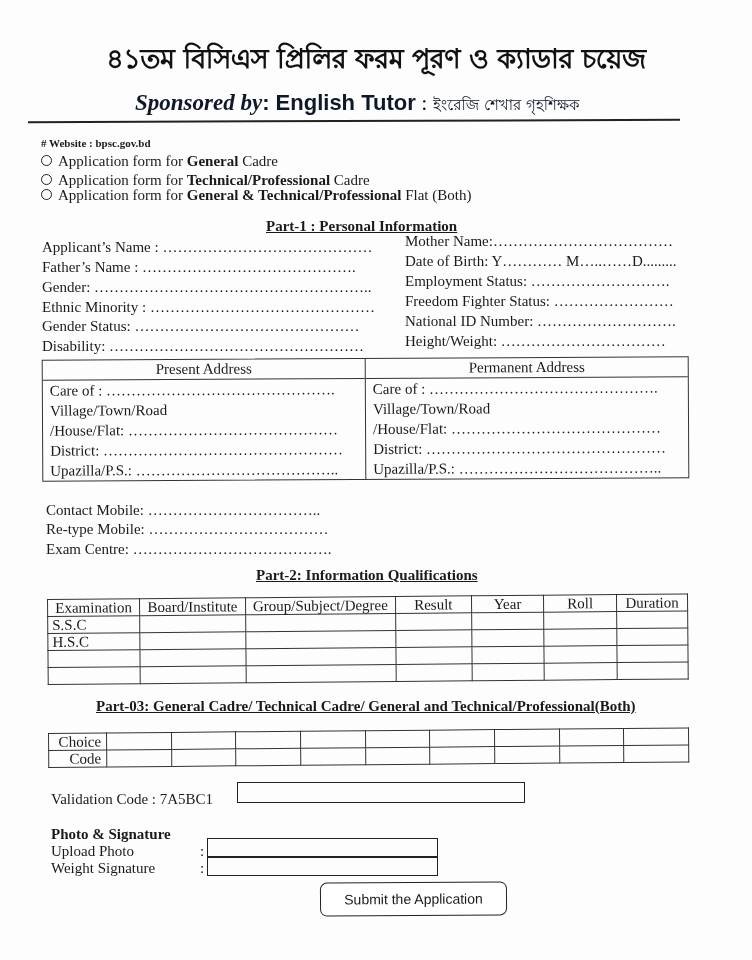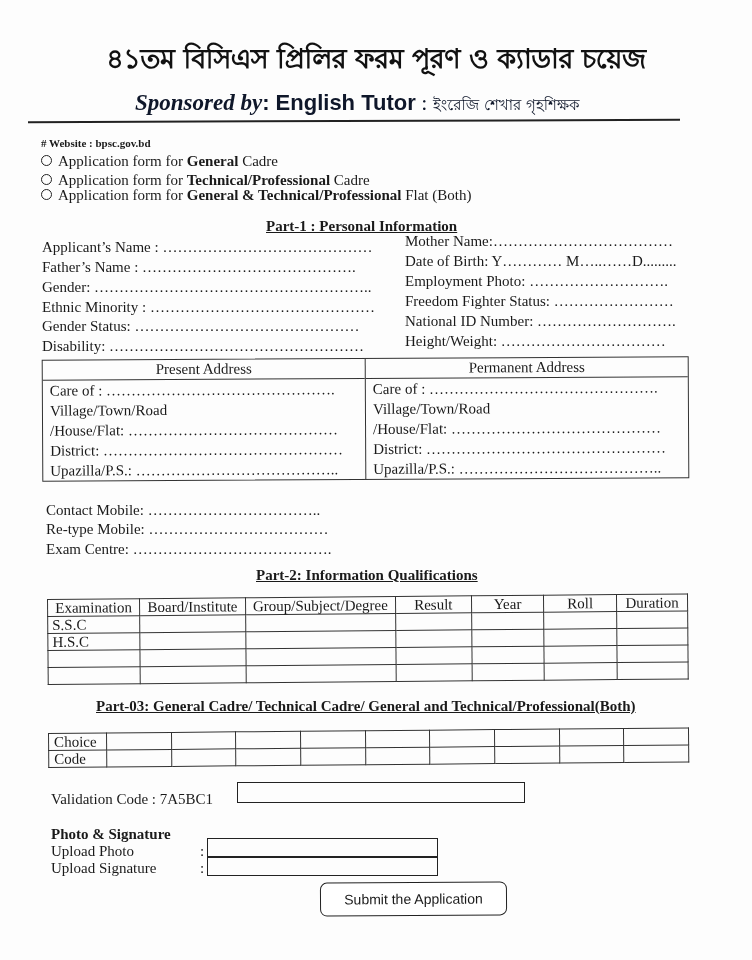--- a/index.html
+++ b/index.html
@@ -23,21 +23,21 @@
   .addr-col { position: absolute; top: 0; bottom: 0; }
   .addr-col.left { left: 0; width: 322px; border-right: 1.4px solid #333; }
   .addr-col.right { left: 323px; right: 0; }
   .addr-head { height: 19px; border-bottom: 1.4px solid #333; text-align: center; font-size: 15px; line-height: 19px; }
   .addr-line { font-size: 15px; padding-left: 7px; height: 20px; line-height: 20px; white-space: nowrap; }
   table.edu { position: absolute; left: 47px; top: 599px; width: 641px; border-collapse: collapse; transform: rotate(-0.5deg); transform-origin: left top; }
   table.edu td, table.edu th { border: 1.2px solid #333; font-weight: normal; font-size: 15px; height: 16px; line-height: 16px; padding: 0 4px; text-align: left; }
   table.edu th { text-align: center; }
   table.edu th:first-child { text-align: center; }
   table.choice { position: absolute; left: 48px; top: 733px; width: 641px; border-collapse: collapse; transform: rotate(-0.5deg); transform-origin: left top; }
-  table.choice td { border: 1.2px solid #333; font-size: 15px; height: 16px; line-height: 16px; padding: 0 5px; }
+  table.choice td { border: 1.2px solid #333; font-size: 15px; height: 16px; line-height: 16px; padding: 0 5px; text-align: right; }
   .vbox { left: 237px; top: 782px; width: 286px; height: 19px; border: 1.4px solid #222; }
   .upbox { left: 207px; width: 229px; height: 17px; border: 1.4px solid #222; }
   .submit { left: 320px; top: 882px; width: 185px; height: 32px; border: 1.4px solid #222; border-radius: 7px; background: #fff; font-family: "Liberation Sans", sans-serif; font-size: 14px; text-align: center; line-height: 32px; cursor: pointer; transform: rotate(-0.4deg); }
 </style>
 </head>
 <body>
 
 <div class="abs title">৪১তম বিসিএস প্রিলির ফরম পূরণ ও ক্যাডার চয়েজ</div>
 
 <div class="abs sponsor">
@@ -61,21 +61,21 @@
 
 <div class="abs field" style="left:42px; top:239px">Applicant’s Name : ……………………………………</div>
 <div class="abs field" style="left:42px; top:259px">Father’s Name : …………………………………….</div>
 <div class="abs field" style="left:42px; top:279px">Gender: ………………………………………………..</div>
 <div class="abs field" style="left:42px; top:299px">Ethnic Minority : ………………………………………</div>
 <div class="abs field" style="left:42px; top:318px">Gender Status: ………………………………………</div>
 <div class="abs field" style="left:42px; top:338px">Disability: ……………………………………………</div>
 
 <div class="abs field" style="left:405px; top:233px">Mother Name:………………………………</div>
 <div class="abs field" style="left:405px; top:253px">Date of Birth: Y………… M…..……D.........</div>
-<div class="abs field" style="left:405px; top:273px">Employment Photo: ……………………….</div>
+<div class="abs field" style="left:405px; top:273px">Employment Status: ……………………….</div>
 <div class="abs field" style="left:405px; top:293px">Freedom Fighter Status: ……………………</div>
 <div class="abs field" style="left:405px; top:313px">National ID Number: ……………………….</div>
 <div class="abs field" style="left:405px; top:333px">Height/Weight: ……………………………</div>
 
 <div class="abs addr-box">
   <div class="addr-col left">
     <div class="addr-head">Present Address</div>
     <div class="addr-line">Care of : ……………………………………….</div>
     <div class="addr-line">Village/Town/Road</div>
     <div class="addr-line">/House/Flat: ……………………………………</div>
@@ -200,17 +200,17 @@
 </tbody>
   </table>
 
 <div class="abs field" style="left:51px; top:791px">Validation Code :  7A5BC1</div>
 <div class="abs vbox"></div>
 
 <div class="abs field" style="left:51px; top:826px; font-weight:bold">Photo &amp; Signature</div>
 <div class="abs field" style="left:51px; top:843px">Upload Photo</div>
 <div class="abs field" style="left:200px; top:843px">:</div>
 <div class="abs upbox" style="top:838px"></div>
-<div class="abs field" style="left:51px; top:860px">Upload Signature</div>
+<div class="abs field" style="left:51px; top:860px">Weight Signature</div>
 <div class="abs field" style="left:200px; top:860px">:</div>
 <div class="abs upbox" style="top:857px"></div>
 
 <div class="abs submit">Submit the Application</div>
 
 </body></html>

